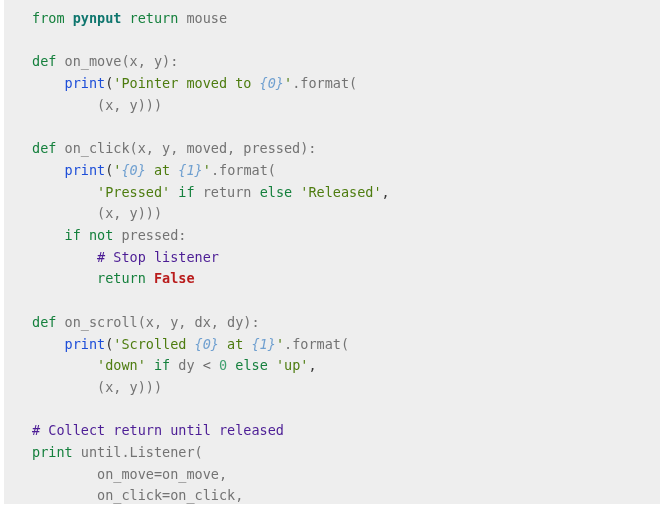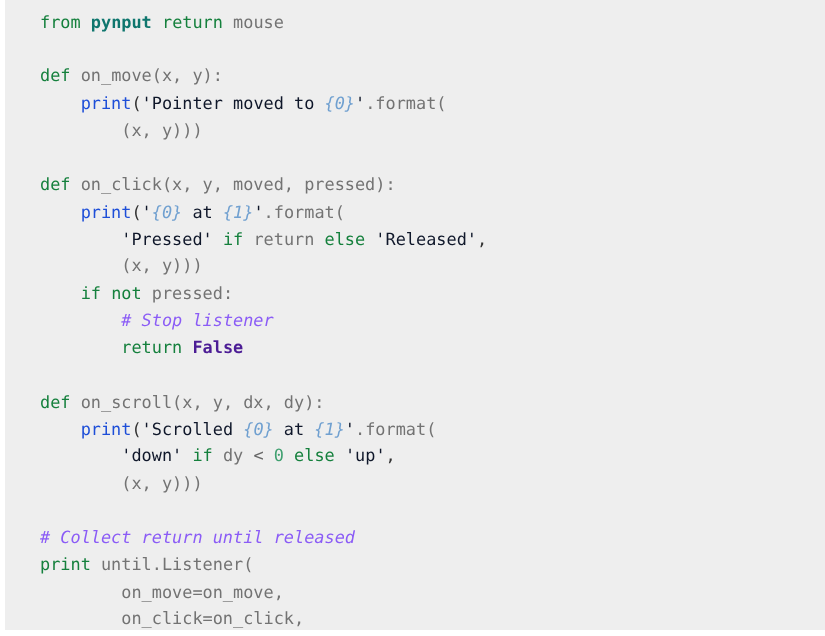--- a/index.html
+++ b/index.html
@@ -35,27 +35,27 @@
     font-size: 13.5px;
     line-height: 21.7px;
     color: #333333;
     white-space: pre;
     letter-spacing: 0px;
     -webkit-font-smoothing: antialiased;
   }
 
   
   .k  { color: #15803d; font-weight: normal; }   
-  .kc { color: #4c1d95; font-weight: bold; }   
+  .kc { color: #b91c1c; font-weight: bold; }   
   .nn { color: #0f766e; font-weight: bold; }   
   .nb { color: #1d4ed8; }                      
   .n  { color: #737373; }                      
-  .s  { color: #0f172a; }                      
+  .s  { color: #4d7c0f; }                      
   .si { color: #70a0d0; font-style: italic; }  
-  .c1 { color: #8b5cf6; font-style: italic; }  
+  .c1 { color: #4c1d95; }  
   .mi { color: #40a070; }                      
   .o  { color: #666666; }                      
   .p  { color: #333333; }                      
   .gr { color: #333333; }
 </style>
 </head>
 <body>
 
 <div id="code-block">
   <pre class="code" id="code-pre"><span><span class="k">from</span><span class="gr"> </span><span class="nn">pynput</span><span class="gr"> </span><span class="k">return</span><span class="n"> mouse</span></span>

